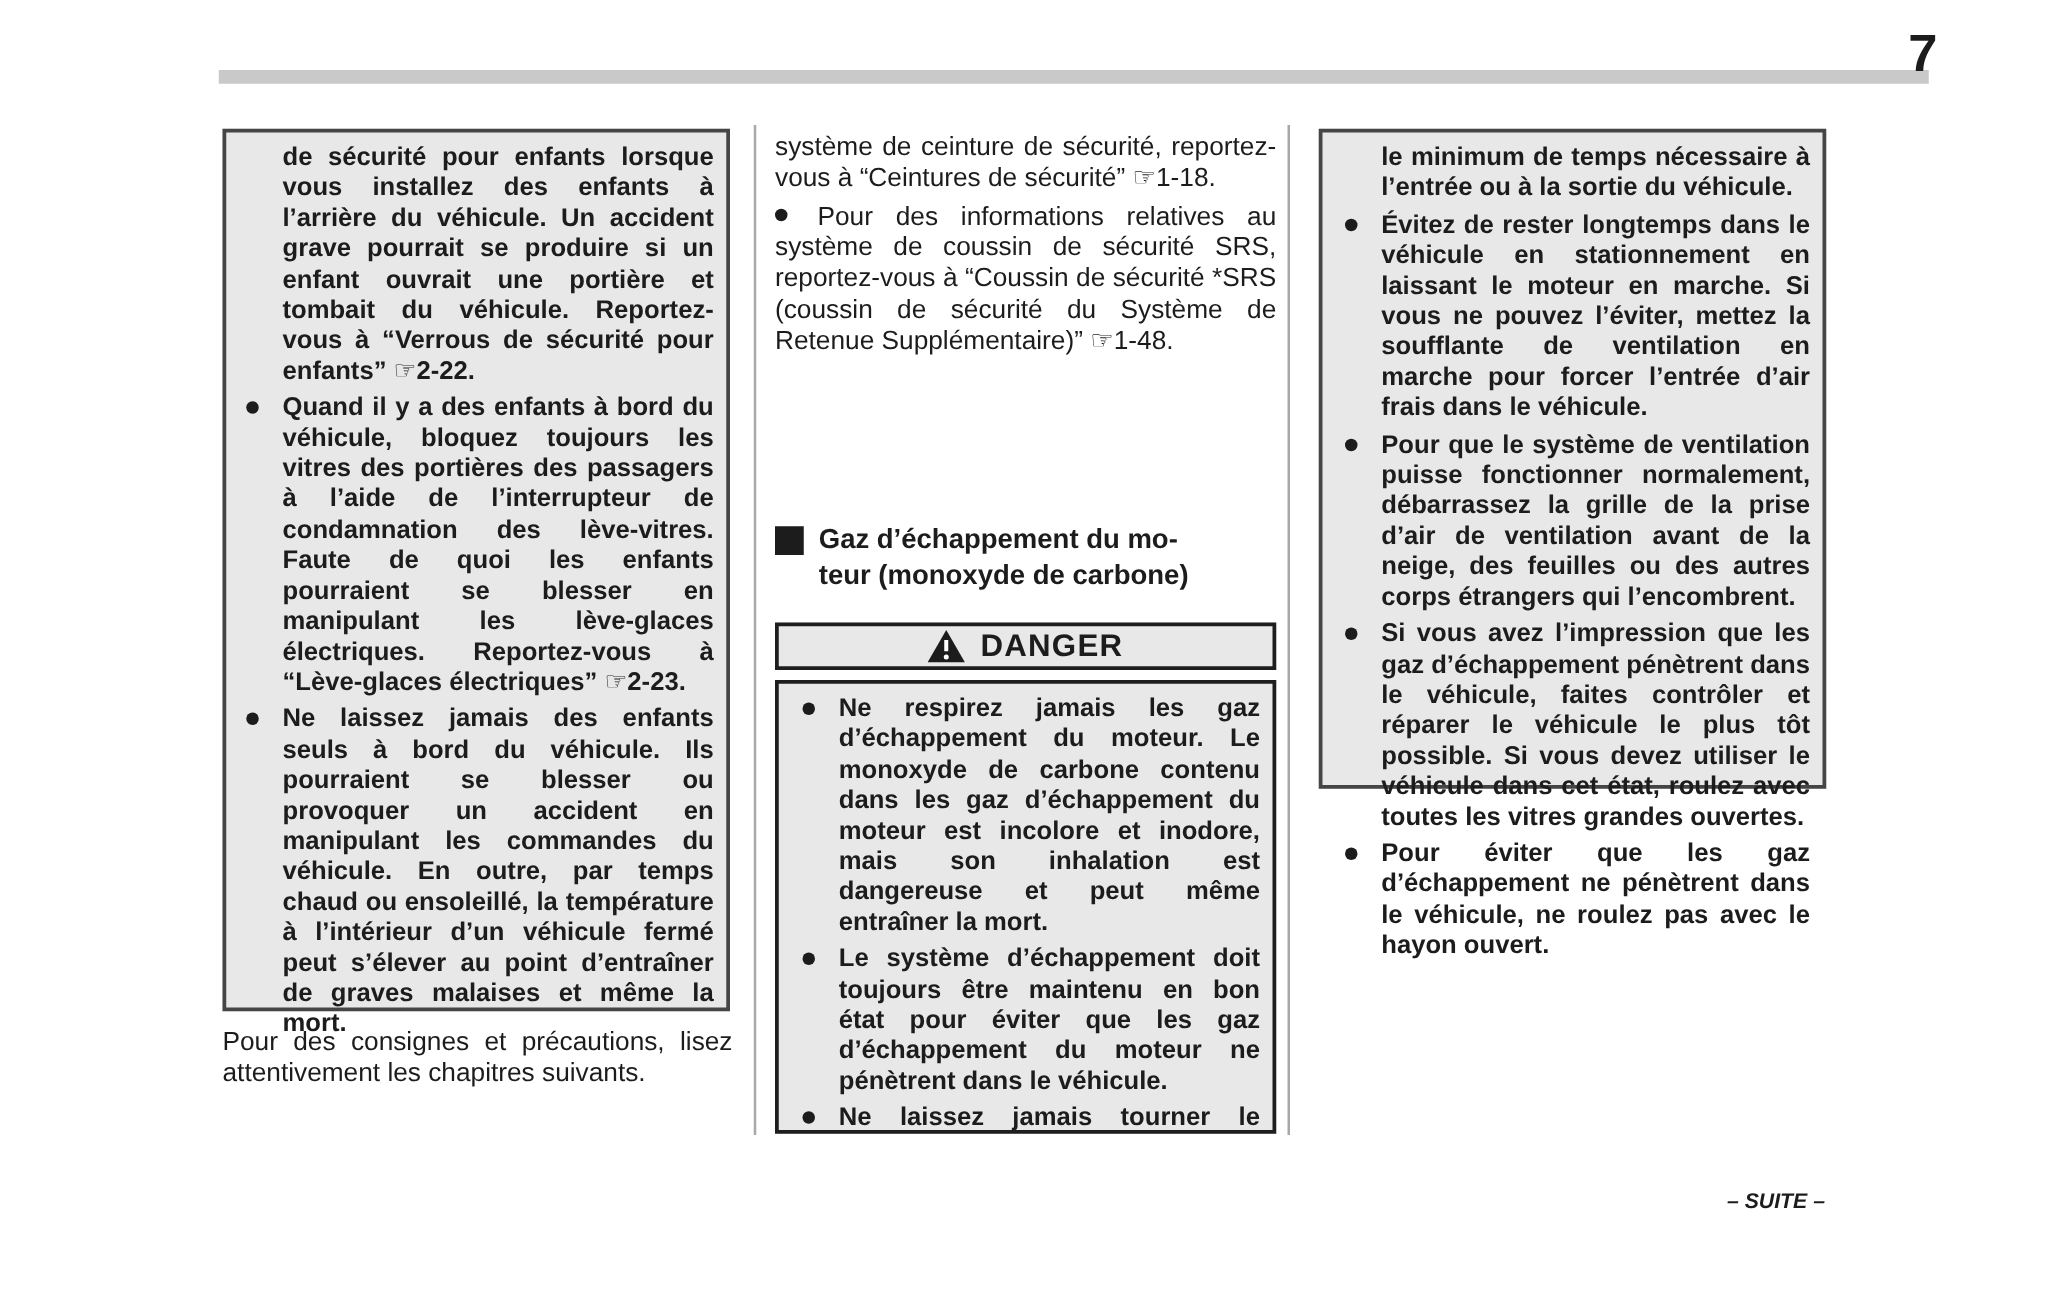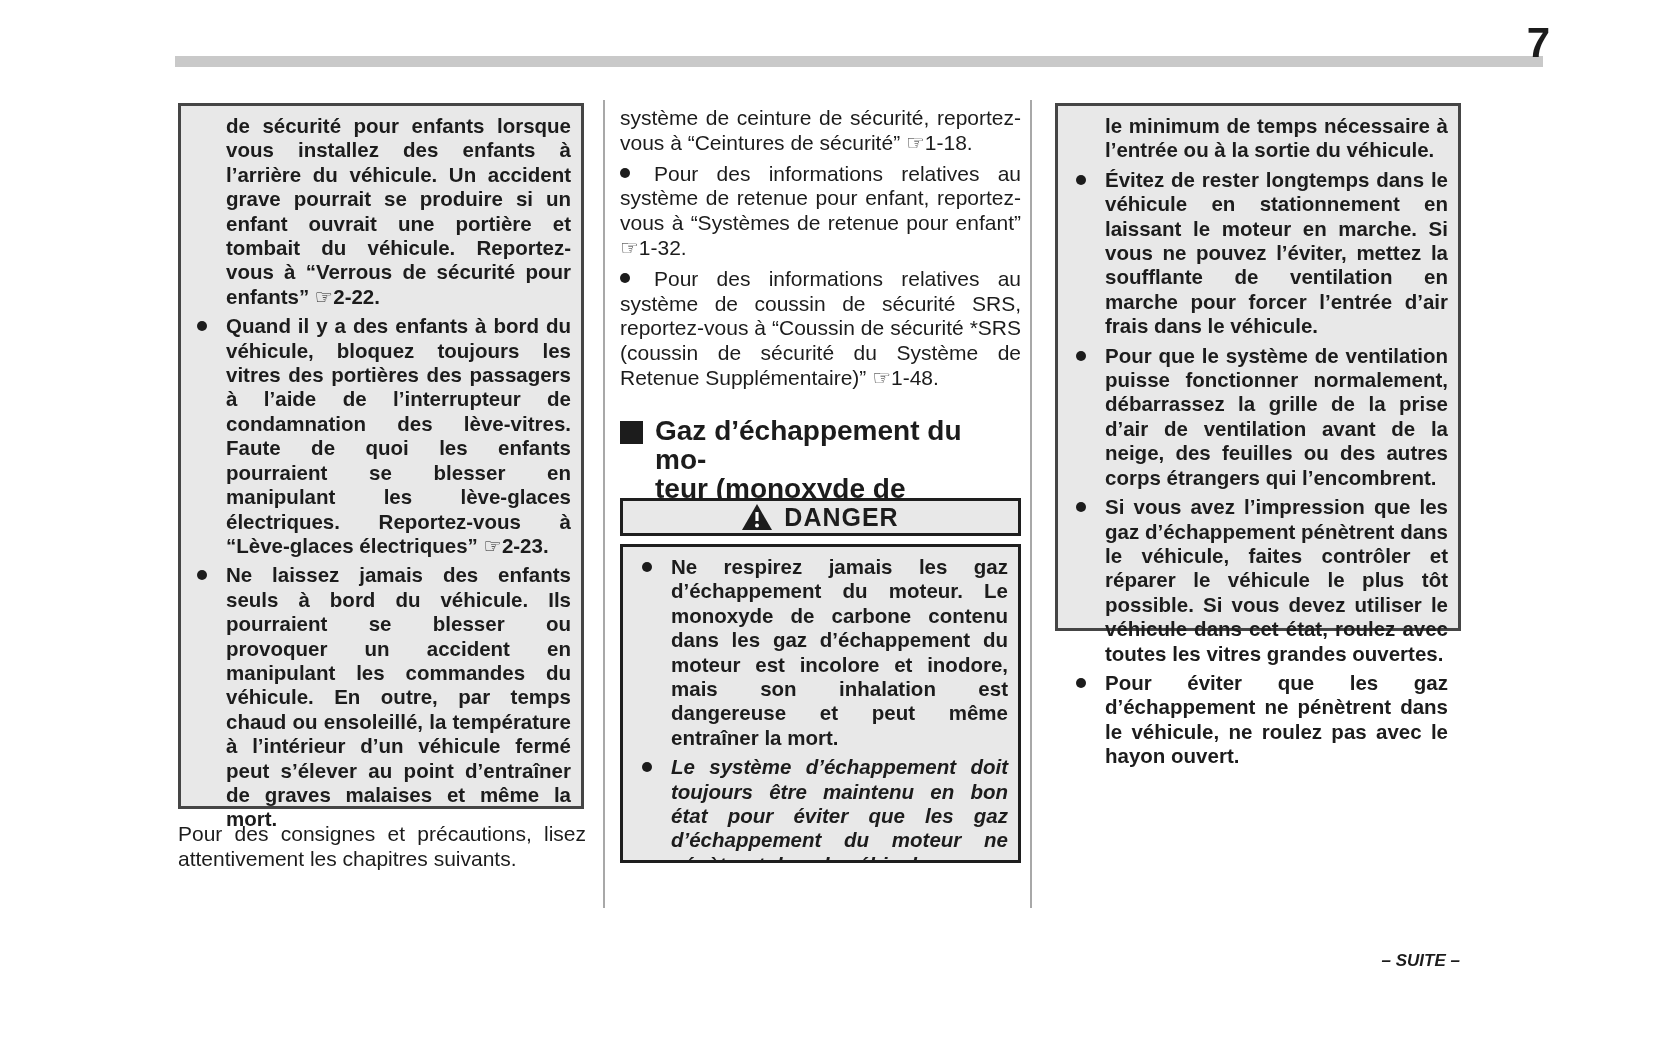--- a/index.html
+++ b/index.html
@@ -39,31 +39,31 @@
   .inline-dot { display:inline-block; width:10px; height:10px; border-radius:50%;
                 background:#1c1c1c; margin-right:24px; vertical-align:baseline;
                 position:relative; top:-3px; }
 
   .col-left-foot { left:178px; top:822px; width:408px; }
   .col-mid  { left:620px; top:106px; width:401px; }
 
   
   .section-head { left:620px; top:416px; width:400px; display:flex; }
   .sq { width:23px; height:23px; background:#1c1c1c; flex:0 0 auto; margin-top:5px; }
-  .section-head .ht { margin-left:12px; font-size:28px; font-weight:bold; line-height:29px; }
+  .section-head .ht { margin-left:12px; font-size:22px; font-weight:bold; line-height:29px; }
 
   
   .danger-head { left:620px; top:498px; width:401px; height:38px;
                  background:#e8e8e8; border:3px solid #1e1e1e; box-sizing:border-box;
                  display:flex; align-items:center; justify-content:center; }
   .danger-head .dt { font-size:25px; font-weight:bold; margin-left:12px; letter-spacing:1px; }
-  .danger-body { left:620px; top:544px; width:401px; height:319px;
+  .danger-body { left:620px; top:544px; width:401px; height:363px;
                  background:#e8e8e8; border:3px solid #1e1e1e; box-sizing:border-box;
                  padding:8px 10px 0 48px; overflow:hidden; }
-  .danger-body .para { margin-top:5px;font-style:italic; }
+  .danger-body .para { margin-top:5px; }
 
   
   .suite { left:1200px; top:951px; width:260px; text-align:right;
            font-size:17px; font-weight:bold; font-style:italic; }
 </style>
 </head>
 <body>
 
 <div class="abs top-rule"></div>
 <div class="abs page-num">7</div>
@@ -82,23 +82,20 @@
     <span>Ne laissez jamais des enfants seuls à bord du véhicule. Ils pourraient se blesser ou provoquer un accident en manipulant les commandes du véhicule. En outre, par temps chaud ou ensoleillé, la température à l’intérieur d’un véhicule fermé peut s’élever au point d’entraîner de graves malaises et même la mort.</span>
   </p>
 </div>
 
 <div class="abs col-left-foot plain">
   <p>Pour des consignes et précautions, lisez attentivement les chapitres suivants.</p>
 </div>
 
 <div class="abs col-mid plain">
   <p>système de ceinture de sécurité, reportez-vous à “Ceintures de sécurité” ☞1-18.</p>
-  <p class="gap">
-    <span class="inline-dot"></span><span>Pour des informations relatives au système de retenue pour enfant, reportez-vous à “Systèmes de retenue pour enfant” ☞1-32.</span>
-  </p>
   <p class="gap">
     <span class="inline-dot"></span><span>Pour des informations relatives au système de coussin de sécurité SRS, reportez-vous à “Coussin de sécurité *SRS (coussin de sécurité du Système de Retenue Supplémentaire)” ☞1-48.</span>
   </p>
 </div>
 
 <div class="abs section-head">
   <span class="sq"></span>
   <span class="ht">
     <div>Gaz d’échappement du mo-</div>
     <div>teur (monoxyde de carbone)</div>

